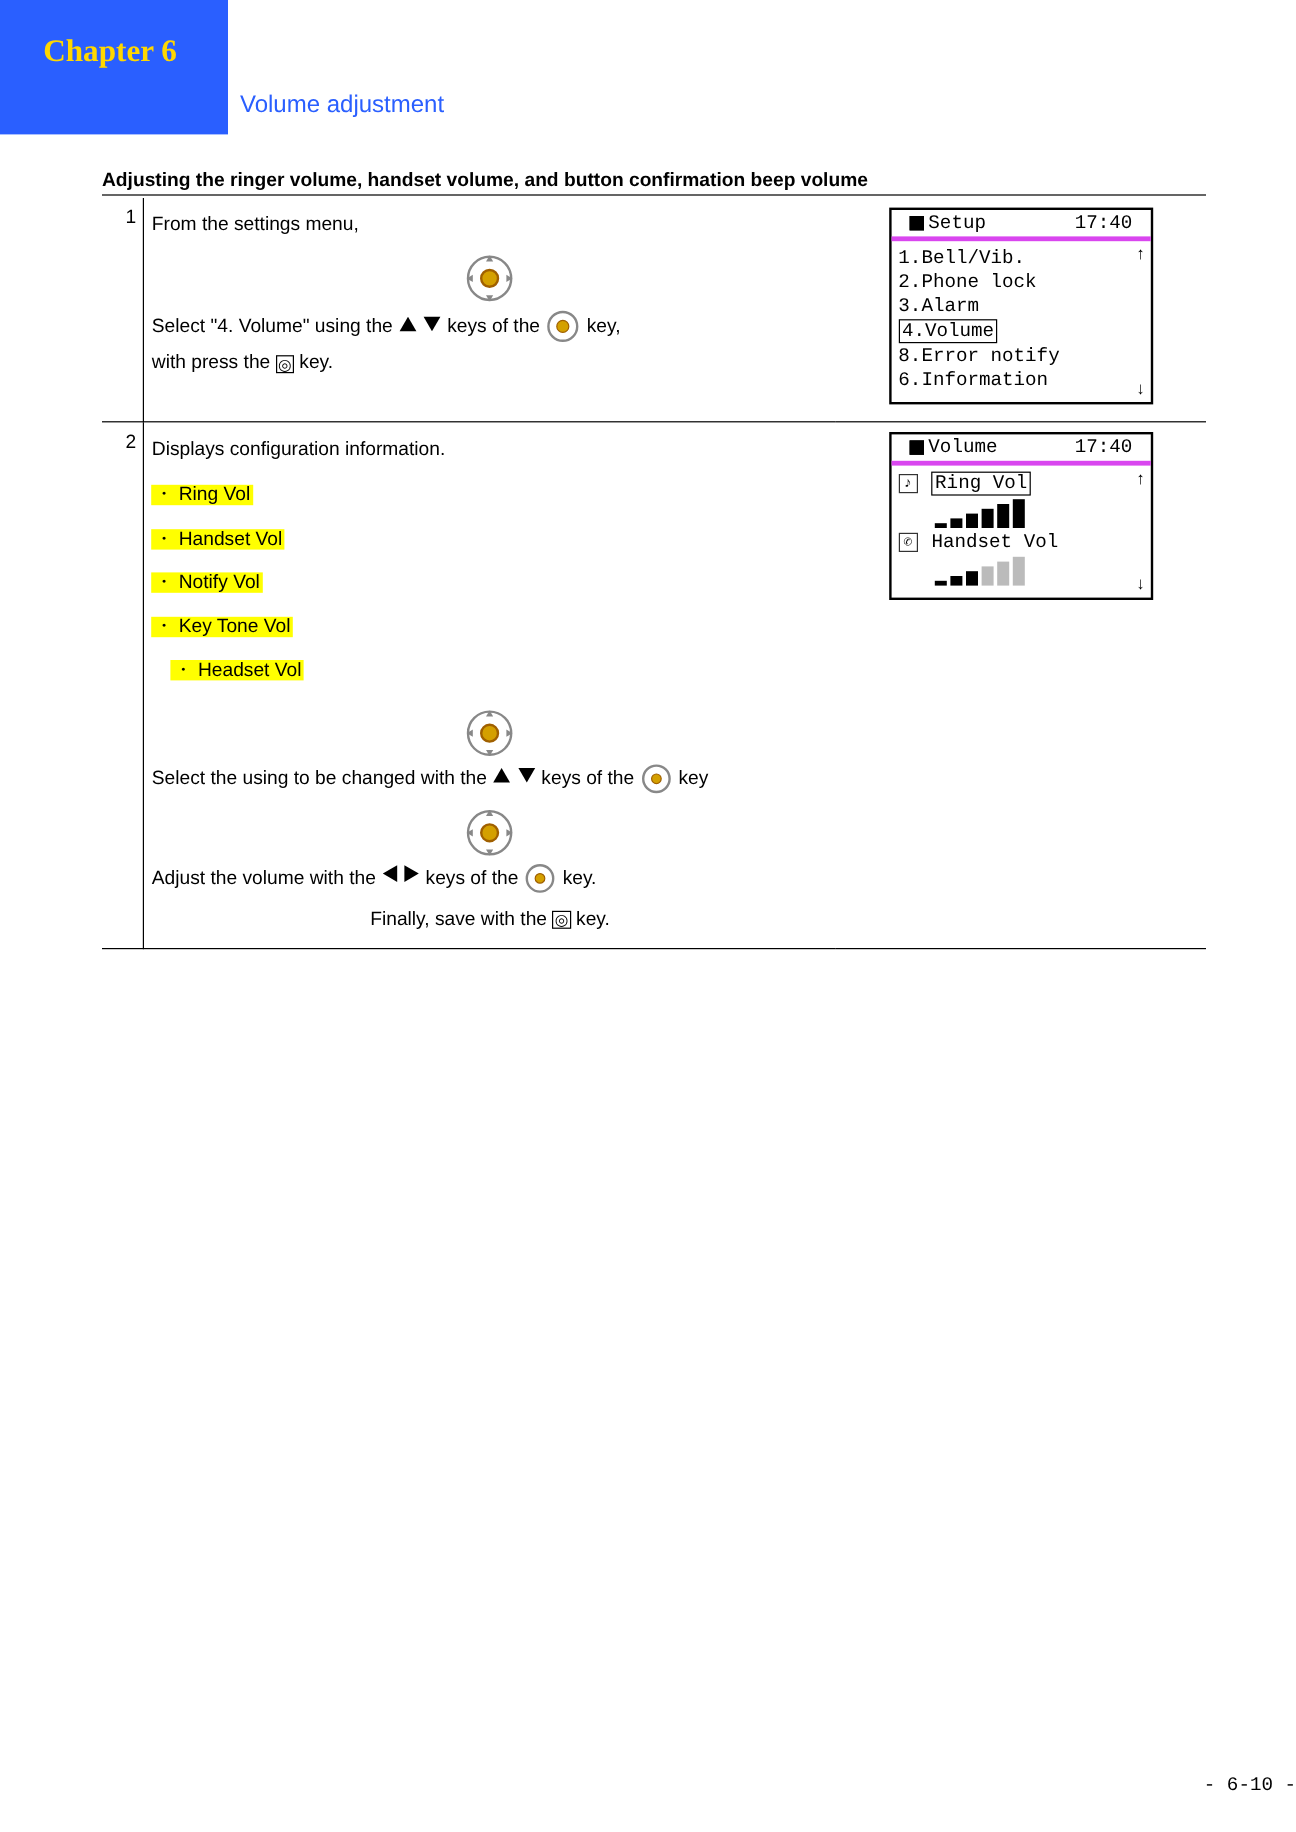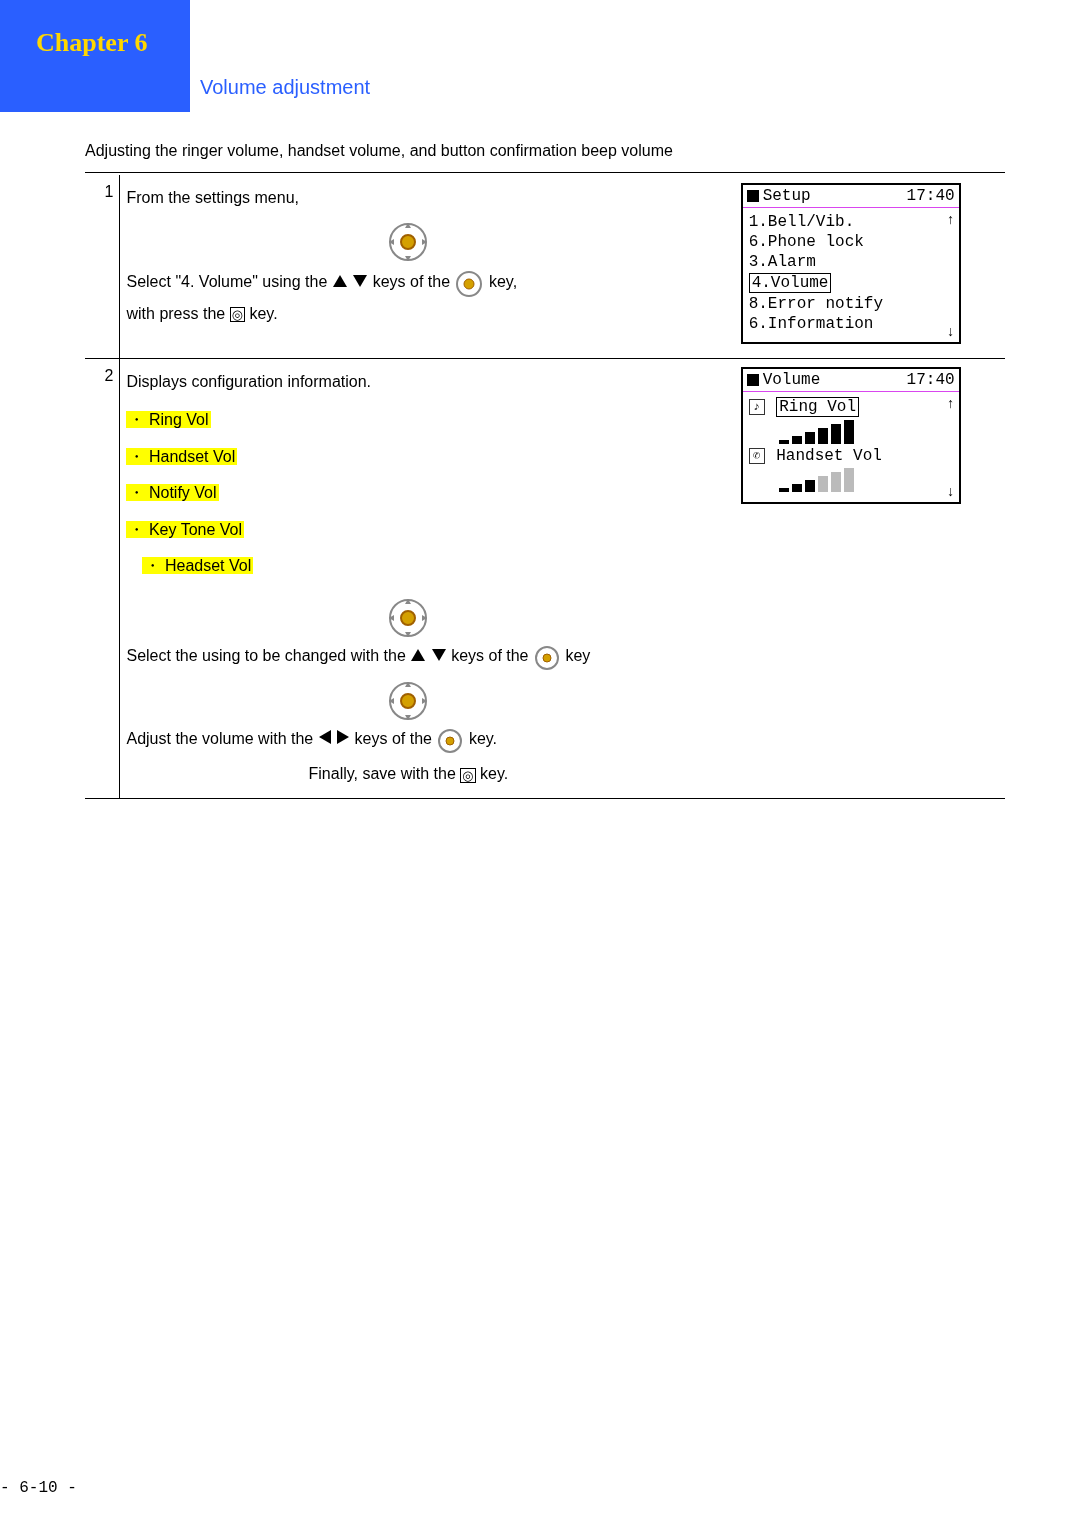--- a/index.html
+++ b/index.html
@@ -2,45 +2,45 @@
 <html><head>
 <meta charset="utf-8">
 <style>
   * { box-sizing: border-box; margin: 0; padding: 0; }
   body { width: 1080px; height: 1527px; background: #fff; font-family: Arial, sans-serif; position: relative; }
   .header-band { position: absolute; left: 0; top: 0; width: 190px; height: 112px; background: #2a5fff; color: #fff; padding: 28px 0 0 36px; }
   .chapter { font-family: "Comic Sans MS", cursive; font-size: 26px; color: #ffd700; font-weight: bold; }
   .subtitle { font-family: "Courier New", monospace; font-size: 20px; color:#fff; margin-top:6px; }
   .page-title { position:absolute; left:200px; top:76px; font-size:20px; color:#2a5fff; font-family:Arial,sans-serif; }
   .body { position:absolute; left:85px; top:142px; width:920px; font-size:16px; color:#000; }
-  .intro { font-size:16px; margin-bottom:2px; border-bottom:1px solid #000; padding-bottom:12px; width:100%; }
+  .intro { font-size:16px; margin-bottom:2px; border-bottom:1px solid #000; padding-bottom:2px; width:100%;font-weight:bold; }
   table.steps { border-collapse:collapse; width:100%; }
   table.steps td { border-bottom:1px solid #000; vertical-align:top; padding:8px 6px; font-size:16px; }
   td.num { width:34px; text-align:right; font-size:22px; border-right:1px solid #000; padding-right:8px; }
   td.main { width:560px; padding-left:14px; line-height:1.9; }
   td.screen { width:300px; padding-top:6px; }
   .hl { background: yellow; padding:0 2px; }
   .bullet::before { content:"・"; color:#000; }
   .phone-screen { border:2px solid #000; width:220px; margin:0 auto 6px; font-family:"Courier New",monospace; font-size:16px; }
-  .ps-title { display:flex; justify-content:space-between; border-bottom:1px solid #d946ef; padding:2px 4px; }
+  .ps-title { display:flex; justify-content:space-between; border-bottom:4px solid #d946ef; padding:2px 15px; }
   .ps-title .sq { display:inline-block; width:12px; height:12px; background:#000; margin-right:4px; vertical-align:middle; border:2px solid #000; }
   .ps-body { padding:4px 6px 8px; position:relative; }
   .ps-body .row { padding:1px 0; }
   .ps-body .sel { border:1px solid #000; display:inline-block; padding:0 2px; }
   .scroll-ind { position:absolute; right:4px; top:4px; font-size:14px; }
   .scroll-ind2 { position:absolute; right:4px; bottom:2px; font-size:14px; }
   .nav-pad { display:inline-block; vertical-align:middle; }
   .nav-pad svg { vertical-align:middle; }
   .tri { display:inline-block; vertical-align:middle; }
   .eye-key { display:inline-block; border:1px solid #000; padding:0 1px; font-size:13px; vertical-align:middle; line-height:1; }
   .vol-bars { display:flex; align-items:flex-end; gap:3px; height:22px; margin:4px 0 2px 30px; }
   .vol-bars .b { background:#000; width:10px; }
   .vol-bars .g { background:#bbb; width:10px; }
   .music-icon { display:inline-block; border:1px solid #333; width:16px; height:16px; font-size:12px; text-align:center; line-height:14px; margin-right:2px; vertical-align:middle; }
-  .page-num { position:absolute; left:0; width:100%; text-align:left; bottom:30px; font-size:16px; font-family:"Courier New",monospace; }
+  .page-num { position:absolute; left:0; width:100%; text-align:right; bottom:30px; font-size:16px; font-family:"Courier New",monospace; }
 </style>
 </head>
 <body>
 
 <div class="header-band">
   <div class="chapter">Chapter 6</div>
 </div>
 <div class="page-title">Volume adjustment</div>
 
 <div class="body">
@@ -91,21 +91,21 @@
       <td class="screen">
         <div class="phone-screen">
           <div class="ps-title">
             <span><span class="sq"></span><span>Setup</span></span>
             <span>17:40</span>
           </div>
           <div class="ps-body" id="setup-body">
             <span class="scroll-ind">↑</span>
             <span class="scroll-ind2">↓</span>
           <div class="row">1.Bell/Vib.</div>
-                <div class="row">6.Phone lock</div>
+                <div class="row">2.Phone lock</div>
                 <div class="row">3.Alarm</div>
                 <div class="row"><span class="sel">4.Volume</span></div>
                 <div class="row">8.Error notify</div>
                 <div class="row">6.Information</div>
               </div>
         </div>
       </td>
     </tr>
 
     <tr>

